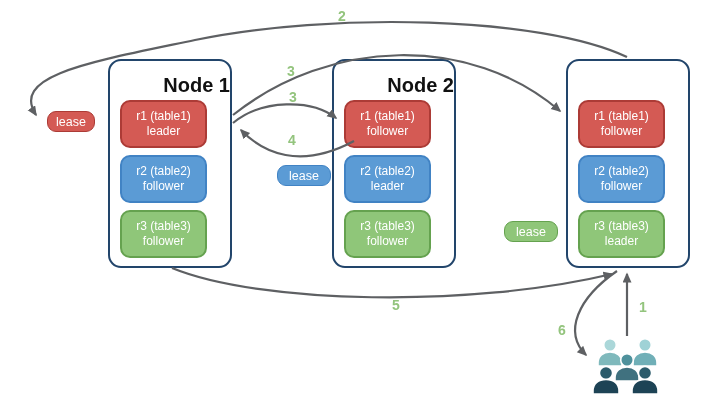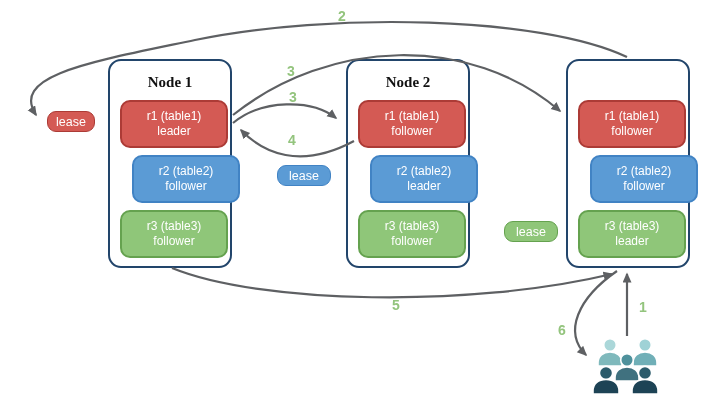--- a/index.html
+++ b/index.html
@@ -5,31 +5,31 @@
   * { margin:0; padding:0; box-sizing:border-box; }
   body { background:#fff; font-family:"Liberation Sans", sans-serif; }
   .canvas { position:relative; width:704px; height:405px; background:#fff; overflow:hidden; }
 
   .node {
     position:absolute; top:59px; width:124px; height:209px;
     background:#fff; border:2px solid var(--node-border,#22456b); border-radius:13px;
     z-index:1;
   }
   .node-title {
-    margin-top:13px; text-align:center; font-size:15px; font-weight:bold; color:#111;font-family:Liberation Serif, serif;
+    margin-top:13px; text-align:right; font-size:20px; font-weight:bold; color:#111;
   }
   .replica {
-    position:absolute; left:10px; width:108px; height:48px;
+    position:absolute; left:10px; width:87px; height:48px;
     border-radius:10px; display:flex; flex-direction:column;
     align-items:center; justify-content:center;
     color:#fff; font-size:12px; line-height:1.28; text-align:center;
   }
   .replica.r1 { top:39px; } .replica.r2 { top:94px; } .replica.r3 { top:149px; }
   .replica.red   { background:var(--red,#d45a54);   border:2px solid var(--red-border,#ac3b36); }
-  .replica.blue  { background:var(--blue,#5b9bd5);  border:2px solid var(--blue-border,#4183c4);margin-left:12px; }
+  .replica.blue  { background:var(--blue,#5b9bd5);  border:2px solid var(--blue-border,#4183c4); }
   .replica.green { background:var(--green,#8fc679); border:2px solid var(--green-border,#65a24f); }
   .replica span { display:block; }
 
   .lease {
     position:absolute; width:54px; height:21px; z-index:3;
     border-radius:9px; color:#fff; font-size:12.5px;
     display:flex; align-items:center; justify-content:center;
   }
   .lease.red   { left:47px;  top:111px; background:var(--red,#d45a54);   border:1.5px solid var(--red-border,#ac3b36); width:48px;}
   .lease.blue  { left:277px; top:165px; background:var(--blue,#5b9bd5);  border:1.5px solid var(--blue-border,#4183c4); }
@@ -58,21 +58,21 @@
     <div class="replica r2 blue">
       <span>r2 (table2)</span>
       <span>follower</span>
     </div>
     <div class="replica r3 green">
       <span>r3 (table3)</span>
       <span>follower</span>
     </div>
   </div>
 
-  <div class="node" style="left:346px;">
+  <div class="node" style="left:332px;">
     <div class="node-title">Node 2</div>
     <div class="replica r1 red">
       <span>r1 (table1)</span>
       <span>follower</span>
     </div>
     <div class="replica r2 blue">
       <span>r2 (table2)</span>
       <span>leader</span>
     </div>
     <div class="replica r3 green">

